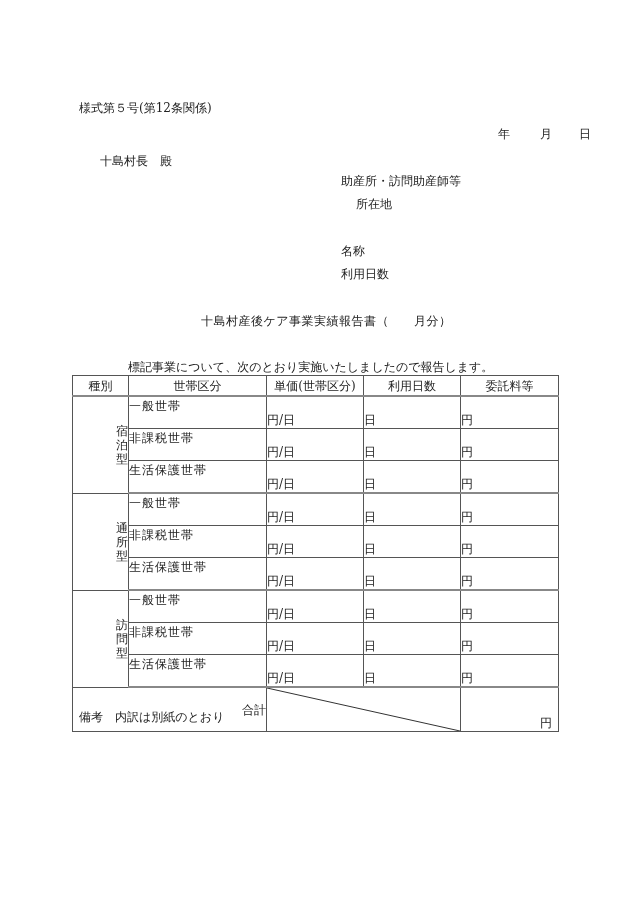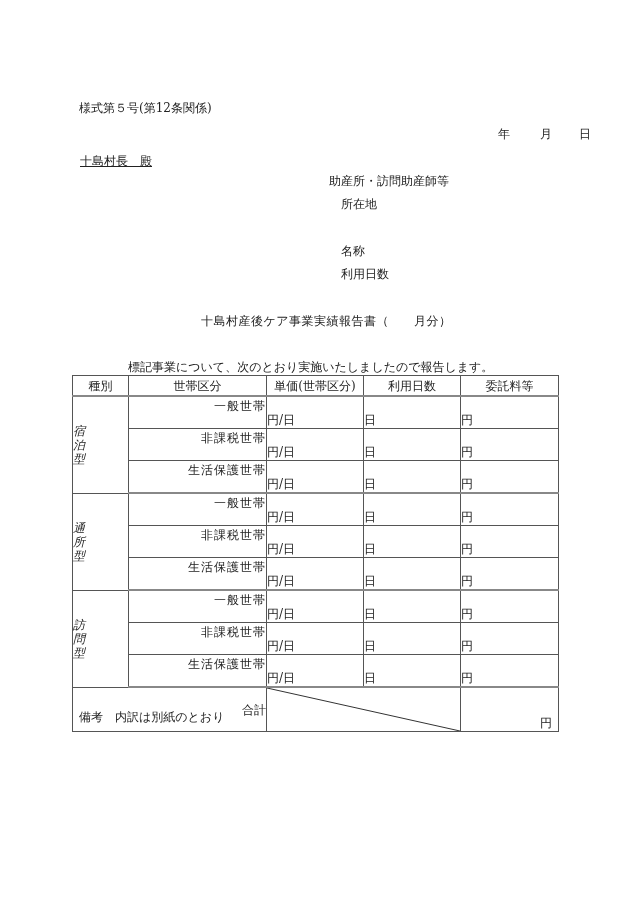--- a/index.html
+++ b/index.html
@@ -6,43 +6,43 @@
   body { width:630px; height:903px; position:relative; overflow:hidden;
          font-family: "DejaVu Serif", "Liberation Serif", serif; color:#222; font-size:12px; }
   .abs { position:absolute; white-space:nowrap; line-height:14px;text-align:center; }
   .date span { display:inline-block; }
   table.report { position:absolute; left:72px; top:375px; border-collapse:collapse;
                  table-layout:fixed; width:486px; }
   table.report td, table.report th { border:1px solid #555; padding:0; font-weight:normal;
                  font-size:12px; line-height:14px; }
   table.report th { height:19px; text-align:center; vertical-align:middle; }
   table.report thead tr { border-bottom:2px solid #888; }
-  .grp { text-align:left; vertical-align:middle;font-style:italic; }
+  .grp { text-align:right; vertical-align:middle; }
   .vert { display:inline-block; width:14px; line-height:14px; word-break:break-all; white-space:normal; }
-  td.cat { height:29px; text-align:right; vertical-align:top; padding-top:2px !important; letter-spacing:1px; }
+  td.cat { height:29px; text-align:left; vertical-align:top; padding-top:2px !important; letter-spacing:1px; }
   td.val { height:29px; vertical-align:bottom; padding:0 6px 1px 0 !important; }
   tr.grp-end td { border-bottom:2px solid #888; }
   td.total-label { height:43px; text-align:right; vertical-align:middle; }
   td.diag { position:relative; }
   td.diag svg { position:absolute; left:0; top:0; width:100%; height:100%; }
   td.total-val { text-align:right; vertical-align:bottom; padding:0 6px 1px 0 !important; }
 </style>
 </head>
 <body>
 
 <div class="abs" style="left:79px;top:101px;">様式第５号(第12条関係)</div>
 
 <div class="abs date" style="left:470px;top:127px;margin-left:28px;">
   <span>年</span><span style="width:30px"></span><span>月</span><span style="width:27px"></span><span>日</span>
 </div>
 
-<div class="abs" style="left:80px;top:154px;text-decoration:underline;">十島村長　殿</div>
+<div class="abs" style="left:100px;top:154px;">十島村長　殿</div>
 
-<div class="abs" style="left:329px;top:174px;">助産所・訪問助産師等</div>
-<div class="abs" style="left:341px;top:197px;">所在地</div>
+<div class="abs" style="left:341px;top:174px;">助産所・訪問助産師等</div>
+<div class="abs" style="left:356px;top:197px;">所在地</div>
 <div class="abs" style="left:341px;top:244px;">名称</div>
 <div class="abs" style="left:341px;top:267px;">利用日数</div>
 
 <div class="abs" style="left:201px;top:314px;letter-spacing:0.5px;">十島村産後ケア事業実績報告書（　　月分）</div>
 
 <div class="abs" style="left:103px;top:360px;margin-left:25px;">標記事業について、次のとおり実施いたしましたので報告します。</div>
 
 <table class="report">
   <colgroup>
     <col style="width:56px">

